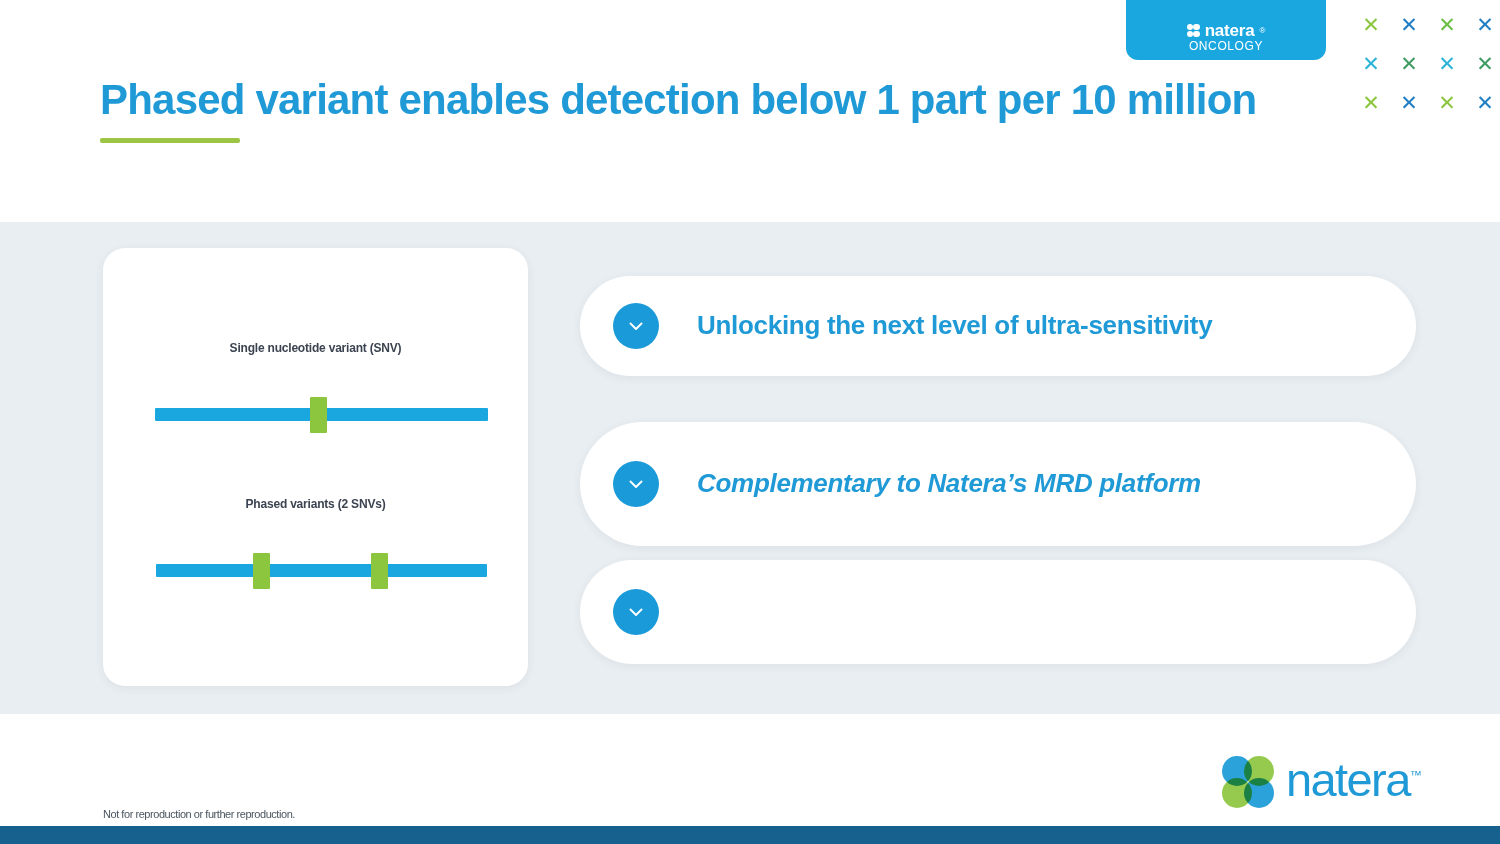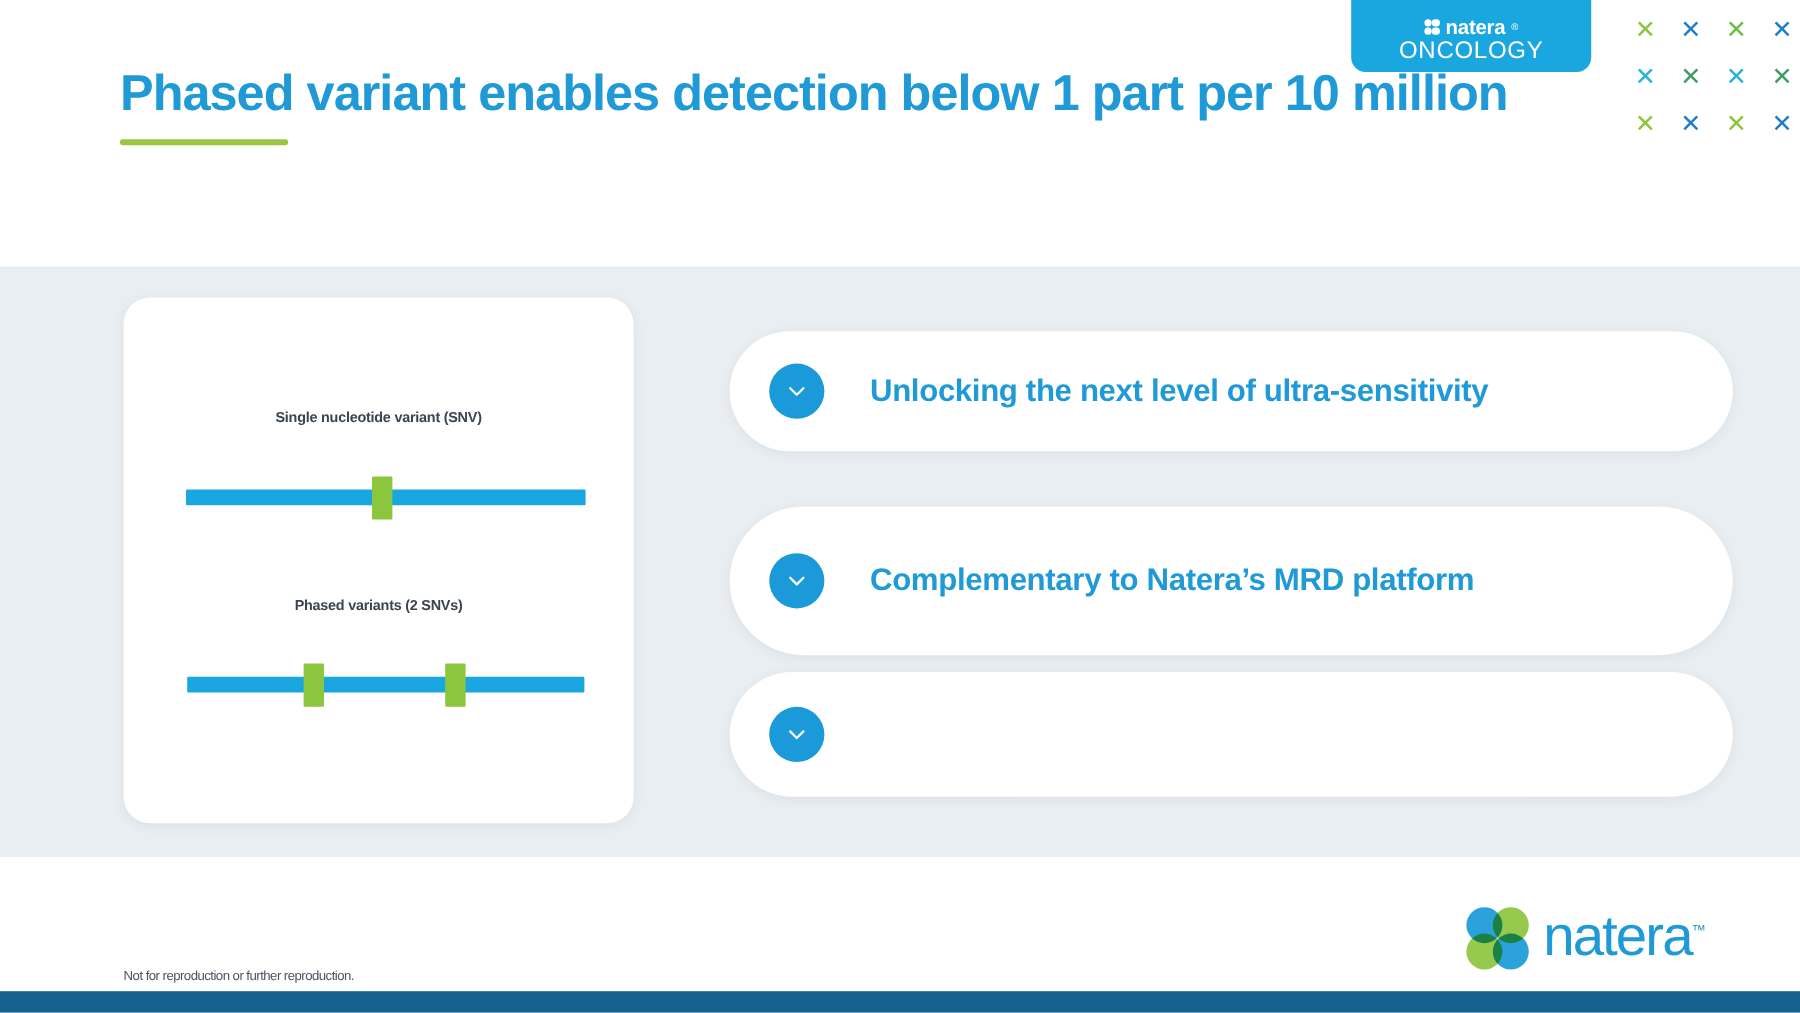--- a/index.html
+++ b/index.html
@@ -38,36 +38,36 @@
   .onc-mark i:nth-child(1){ left:0; top:0; }
   .onc-mark i:nth-child(2){ right:0; top:0; }
   .onc-mark i:nth-child(3){ left:0; bottom:0; }
   .onc-mark i:nth-child(4){ right:0; bottom:0; }
   .onc-wordmark{
     color:#ffffff; font-size:17px; font-weight:bold;
     letter-spacing:-.2px; line-height:1;
   }
   .onc-reg{ color:#ffffff; font-size:8px; vertical-align:super; }
   .onc-sub{
-    color:#ffffff; font-size:20px; letter-spacing:.6px; line-height:1;
+    color:#ffffff; font-size:12px; letter-spacing:.6px; line-height:1;
   }
 
   
   .x-grid{
     position:absolute; left:1352px; top:6px;
     display:grid; grid-template-columns:repeat(4,38px);
     grid-auto-rows:39px; align-items:center; justify-items:center;
   }
   .x-mark{
     font-size:21px; font-weight:bold; line-height:1;
     font-family:"DejaVu Sans", sans-serif;
   }
 
   
-  .title-wrap{ position:absolute; left:100px; top:56px; }
+  .title-wrap{ position:absolute; left:100px; top:78px; }
   .slide-title{
     color:#1f9ad6; font-size:42px; font-weight:bold;
     letter-spacing:-.8px; line-height:1.05; white-space:nowrap;
   }
   .title-rule{
     margin-top:16px; width:140px; height:5px;
     background:#9cc544; border-radius:2px;
   }
 
   
@@ -97,21 +97,21 @@
     background:#1aa7e0; border-radius:1px;
   }
   .marker{
     position:absolute; width:17px; height:36px;
     background:#8cc63f; border-radius:1px; top:6px;
   }
   .gap{ height:60px; }
 
   
   .bullet-card{
-    position:absolute; left:608px; width:836px;
+    position:absolute; left:580px; width:836px;
     background:#ffffff; border-radius:70px;
     box-shadow:0 2px 10px rgba(40,60,80,.07);
     display:flex; align-items:center;
     padding-left:33px;
   }
   .bullet-icon{
     width:46px; height:46px; border-radius:50%;
     background:#1a9ad8; flex:none;
     display:flex; align-items:center; justify-content:center;
   }
@@ -218,21 +218,21 @@
 
 <div class="bullet-card" style="top:276px; height:100px;">
   <span class="bullet-icon">
     <svg width="24" height="24" viewBox="0 0 24 24" fill="none">
       <path d="M6.5 9.5 L12 15 L17.5 9.5" stroke="#ffffff" stroke-width="1.9" stroke-linecap="round" stroke-linejoin="round"></path>
     </svg>
   </span>
   <span class="bullet-text">Unlocking the next level of ultra-sensitivity</span>
 </div>
 
-<div class="bullet-card" style="top:422px; height:124px;">
+<div class="bullet-card" style="top:422px; height:124px;font-style:italic;">
   <span class="bullet-icon">
     <svg width="24" height="24" viewBox="0 0 24 24" fill="none">
       <path d="M6.5 9.5 L12 15 L17.5 9.5" stroke="#ffffff" stroke-width="1.9" stroke-linecap="round" stroke-linejoin="round"></path>
     </svg>
   </span>
   <span class="bullet-text">Complementary to Natera’s MRD platform</span>
 </div>
 
 <div class="bullet-card" style="top:560px; height:104px; border-radius:52px;">
   <span class="bullet-icon">

